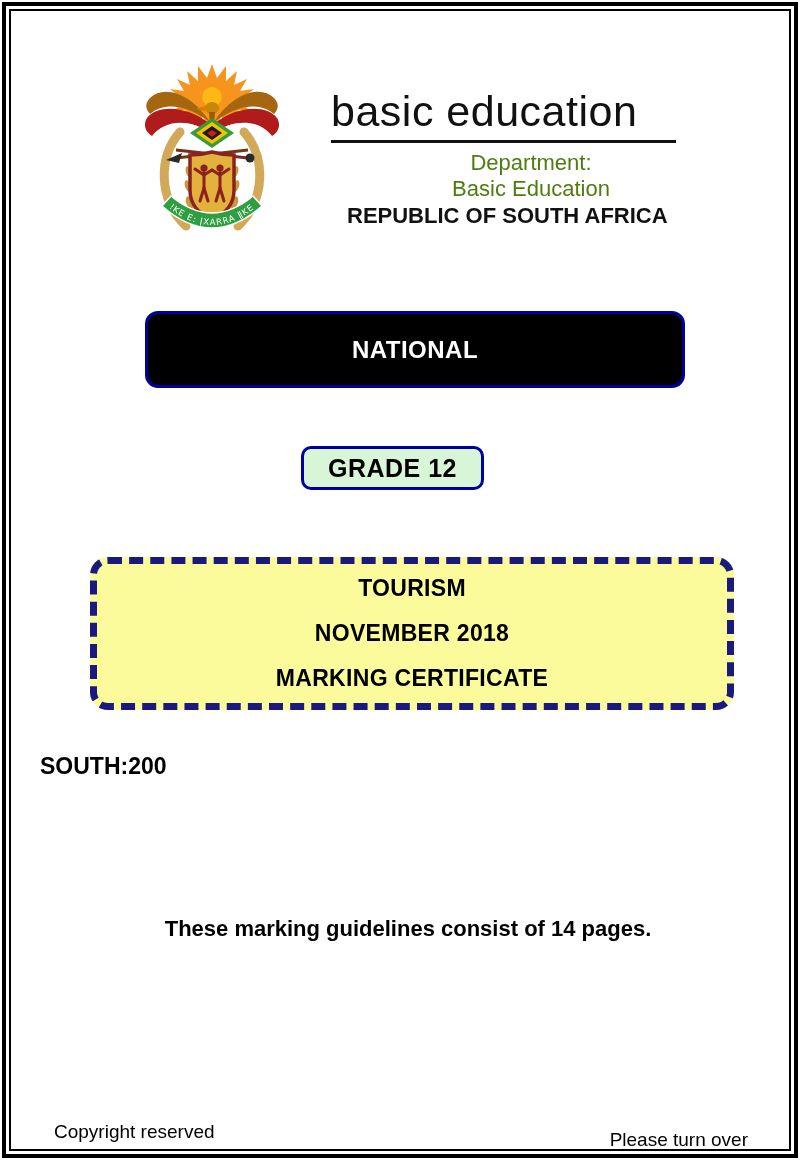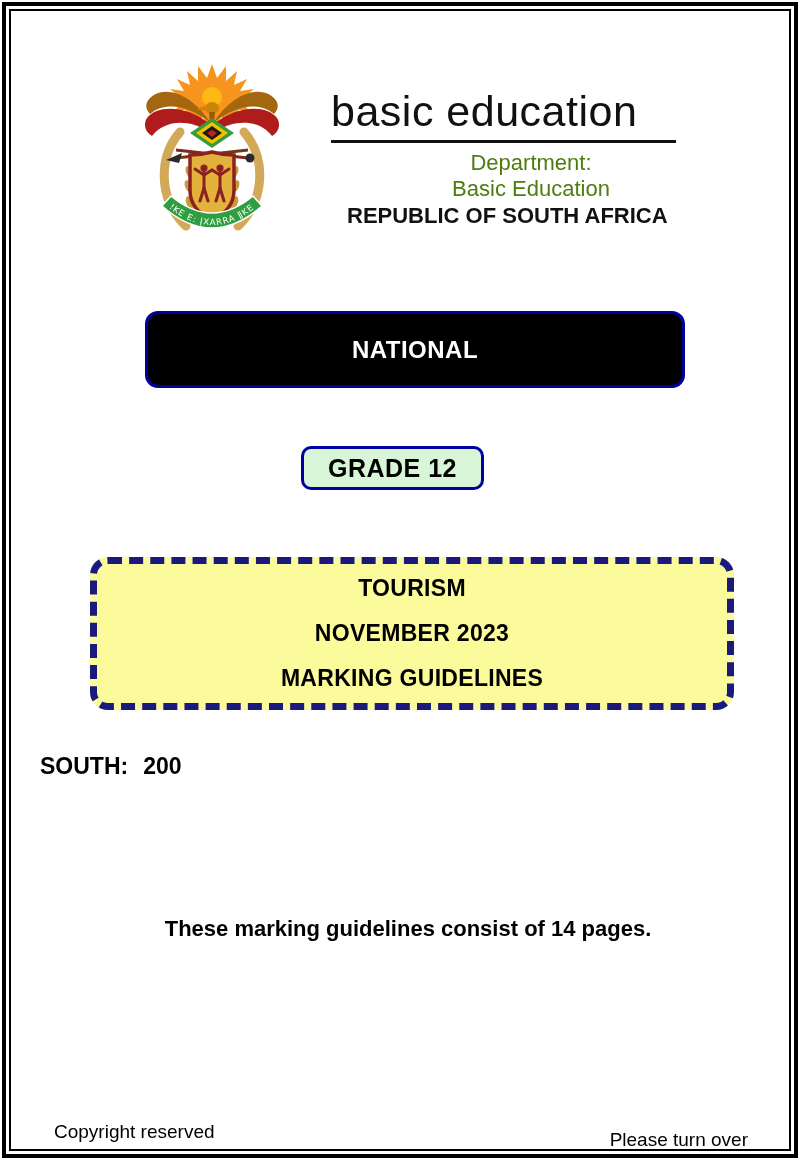--- a/index.html
+++ b/index.html
@@ -55,21 +55,21 @@
     background: var(--subject-box-bg, #FBFB9B);
     border: 7px dashed var(--subject-box-border, #1A1A7E);
     border-radius: 18px;
     display: flex; flex-direction: column; justify-content: center; align-items: center;
     padding: 2px 0;
     margin-left: 12px;
   }
   .subject-box div { font-size: 23px; font-weight: 700; line-height: 45px; letter-spacing: 0.3px; }
 
   .marks-line { position: absolute; left: 40px; top: 753px; font-size: 23px; font-weight: 700; }
-  .marks-line .marks-value { margin-left: 15px; }
+  .marks-line .marks-value { }
 
   .pages-note { position: absolute; left: 0; top: 916px; width: 100%; text-align: center;
     font-size: 22px; font-weight: 700; margin-left: 8px; }
 
   .footer-left  { position: absolute; left: 54px;  top: 1121px; font-size: 19px; }
   .footer-right { position: absolute; right: 52px; top: 1121px; font-size: 19px; margin-top: 8px; }
 </style>
 </head>
 <body>
 
@@ -172,22 +172,22 @@
 <div class="title-box">
   <div>NATIONAL</div>
 </div>
 
 <div class="grade-box">
   <div>GRADE 12</div>
 </div>
 
 <div class="subject-box">
   <div>TOURISM</div>
-  <div>NOVEMBER 2023</div>
-  <div>MARKING GUIDELINES</div>
+  <div>NOVEMBER 2018</div>
+  <div>MARKING CERTIFICATE</div>
 </div>
 
 <div class="marks-line">
   <span>SOUTH:</span><span class="marks-value">200</span>
 </div>
 
 <div class="pages-note">These marking guidelines consist of 14 pages.</div>
 
 <div class="footer-left">Copyright reserved</div>
 <div class="footer-right">Please turn over</div>

